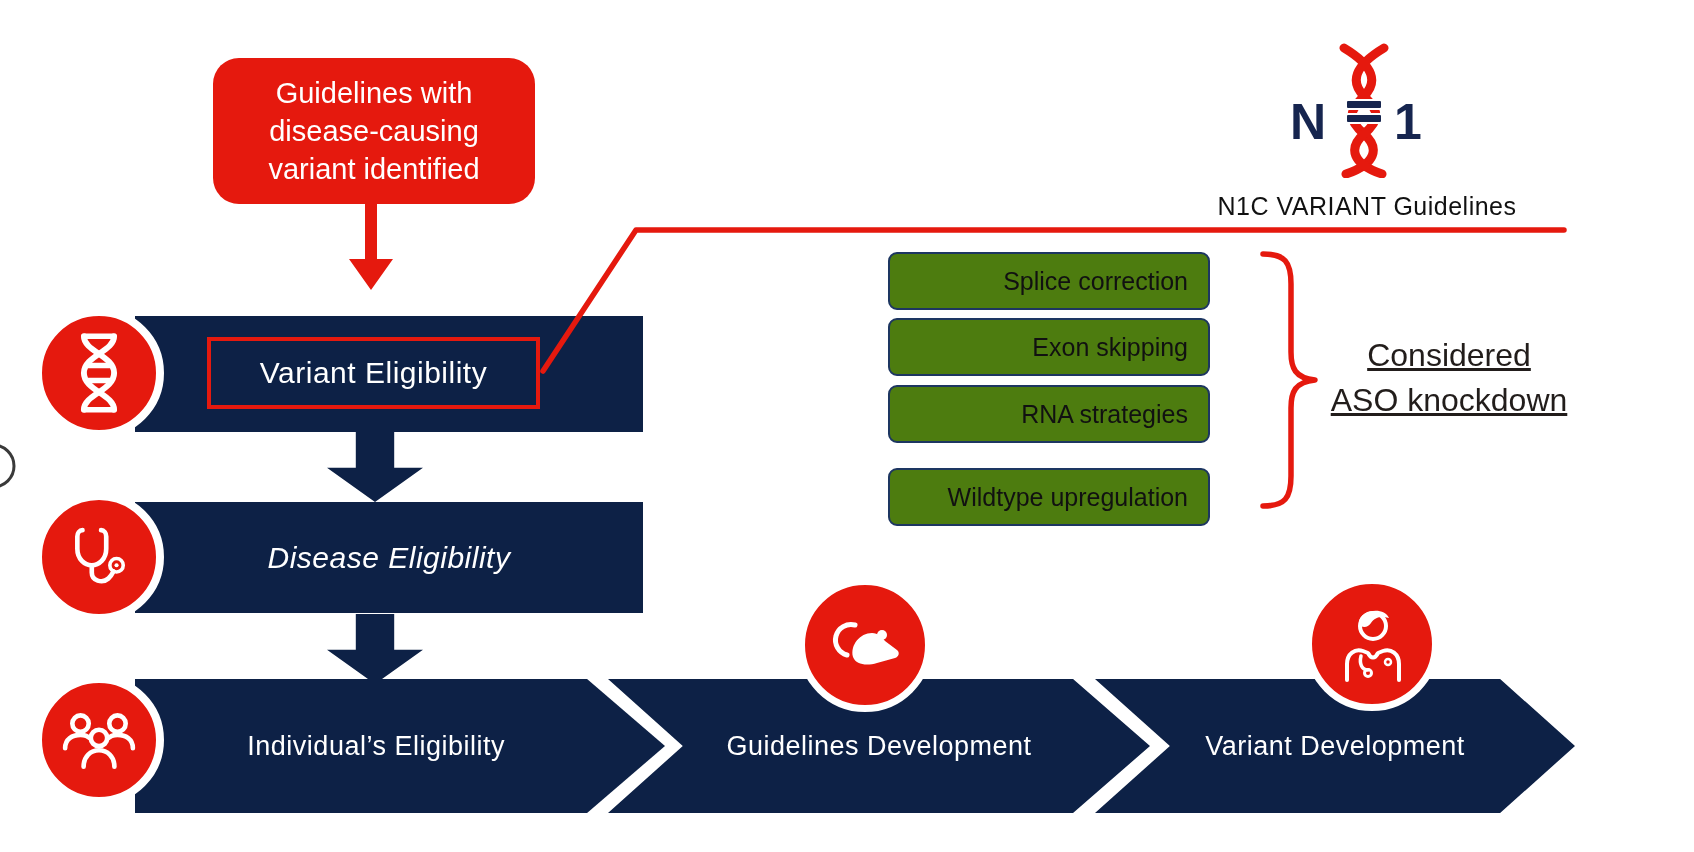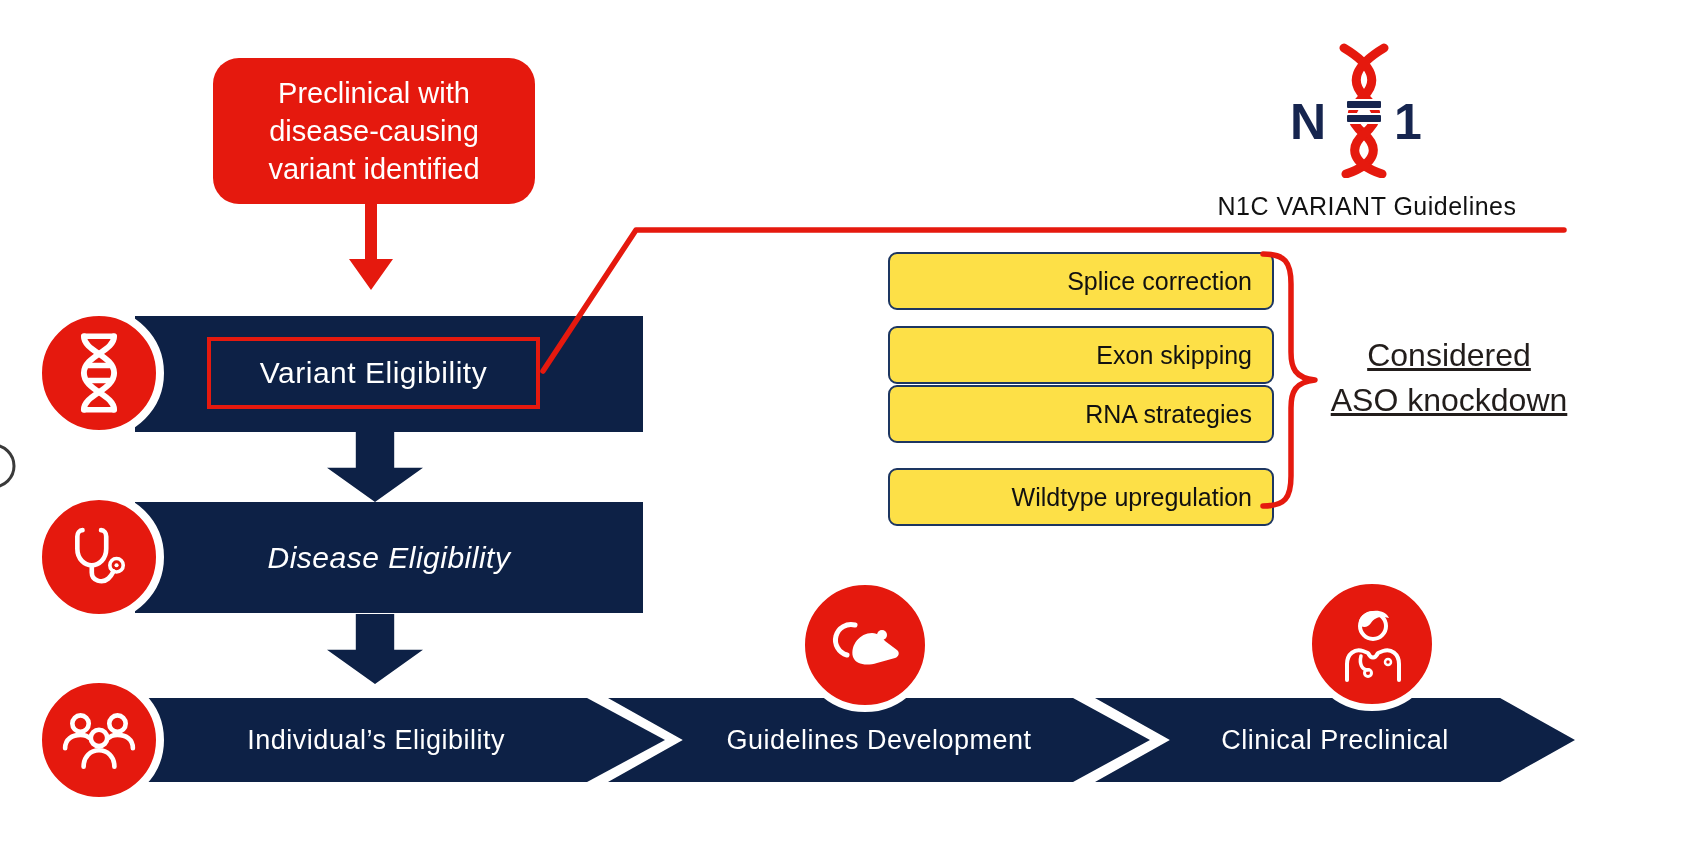--- a/index.html
+++ b/index.html
@@ -48,21 +48,21 @@
     display:flex;align-items:center;justify-content:center;
   }
   .c-dna{left:34px;top:308px;}
   .c-steth{left:34px;top:492px;}
   .c-people{left:34px;top:675px;}
   .circle.small{width:120px;height:120px;border-width:7px;}
   .c-mouse{left:798px;top:578px;z-index:2;}
   .c-doctor{left:1305px;top:577px;z-index:2;}
 
   
-  .chev{background:var(--navy);top:698px;height:84px;z-index:1;}
+  .chev{background:var(--navy);top:679px;height:134px;z-index:1;}
   .chev1{left:135px;width:530px;clip-path:polygon(0 0,85.3% 0,100% 50%,85.3% 100%,0 100%);}
   .chev2{left:608px;width:542px;clip-path:polygon(0 0,85.8% 0,100% 50%,85.8% 100%,0 100%,13.8% 50%);}
   .chev3{left:1095px;width:480px;clip-path:polygon(0 0,84.4% 0,100% 50%,84.4% 100%,0 100%,15.6% 50%);}
   .chev .banner-label{
     position:absolute;top:0;bottom:0;display:flex;align-items:center;justify-content:center;
     font-size:27px;
   }
   .chev1 .banner-label{left:6%;right:15%;}
   .chev2 .banner-label{left:14%;right:14%;}
   .chev3 .banner-label{left:16%;right:16%;}
@@ -74,40 +74,40 @@
   .logo-n{left:1290px;}
   .logo-one{left:1394px;}
   .logo-helix{left:1322px;top:42px;z-index:1;}
   .guidelines-title{
     left:1140px;top:192px;width:454px;text-align:center;font-size:25px;color:#111;
     letter-spacing:.5px;white-space:nowrap;z-index:2;
   }
 
   
   .aso-box{
-    left:888px;width:386px;height:58px;background:#fde047;border:2px solid #1d3661;border-radius:9px;
+    left:888px;width:322px;height:58px;background:#4d7c0f;border:2px solid #1d3661;border-radius:9px;
     box-sizing:border-box;z-index:2;display:flex;align-items:center;justify-content:flex-end;
     padding-right:20px;font-size:25px;color:#111;
   }
-  .aso-1{top:252px;} .aso-2{top:318px;margin-top:8px;} .aso-3{top:385px;} .aso-4{top:468px;}
+  .aso-1{top:252px;} .aso-2{top:318px;} .aso-3{top:385px;} .aso-4{top:468px;}
   .considered{
     left:1318px;top:333px;width:262px;text-align:center;font-size:32px;line-height:45px;
     color:#221d1b;z-index:2;text-decoration:underline;
   }
 
   .overlay-svg{left:0;top:0;z-index:4;pointer-events:none;}
   .icon-svg{display:block;}
 </style>
 </head>
 <body>
 
 <div class="stage" style="--red:#e5190e;--navy:#0d2146;">
 
   <div class="abs start-box">
-    <div>Preclinical with</div>
+    <div>Guidelines with</div>
     <div>disease-causing</div>
     <div>variant identified</div>
   </div>
   <div class="abs start-arrow"></div>
 
   <div class="abs banner banner-variant"></div>
   <div class="abs red-outline">
     <span class="banner-label">Variant Eligibility</span>
   </div>
   <div class="abs circle c-dna">
@@ -134,21 +134,21 @@
 
   <div class="abs down-arrow a2"></div>
 
   <div class="abs chev chev1">
     <span class="banner-label">Individual’s Eligibility</span>
   </div>
   <div class="abs chev chev2">
     <span class="banner-label">Guidelines Development</span>
   </div>
   <div class="abs chev chev3">
-    <span class="banner-label">Clinical Preclinical</span>
+    <span class="banner-label">Variant Development</span>
   </div>
 
   <div class="abs circle c-people">
     <svg class="icon-svg" width="78" height="62" viewBox="0 0 76 60" fill="none">
       <circle cx="20" cy="14" r="8" stroke="#fff" stroke-width="4.5"></circle>
       <circle cx="56" cy="14" r="8" stroke="#fff" stroke-width="4.5"></circle>
       <path d="M5 38 C5 29 12 25 20 25 C25 25 28 27 30 29" stroke="#fff" stroke-width="4.5" stroke-linecap="round"></path>
       <path d="M71 38 C71 29 64 25 56 25 C51 25 48 27 46 29" stroke="#fff" stroke-width="4.5" stroke-linecap="round"></path>
       <circle cx="38" cy="28" r="8" stroke="#fff" stroke-width="4.5"></circle>
       <path d="M23 56 C23 46 30 40 38 40 C46 40 53 46 53 56" stroke="#fff" stroke-width="4.5" stroke-linecap="round"></path>

